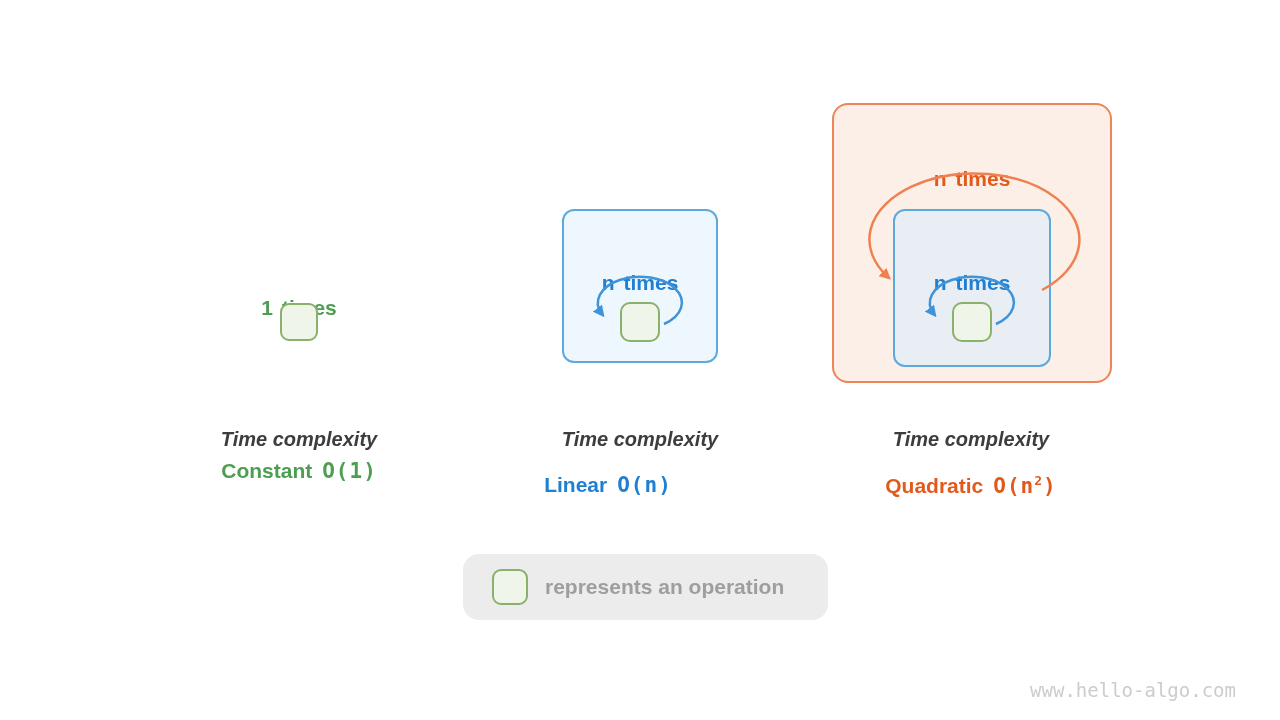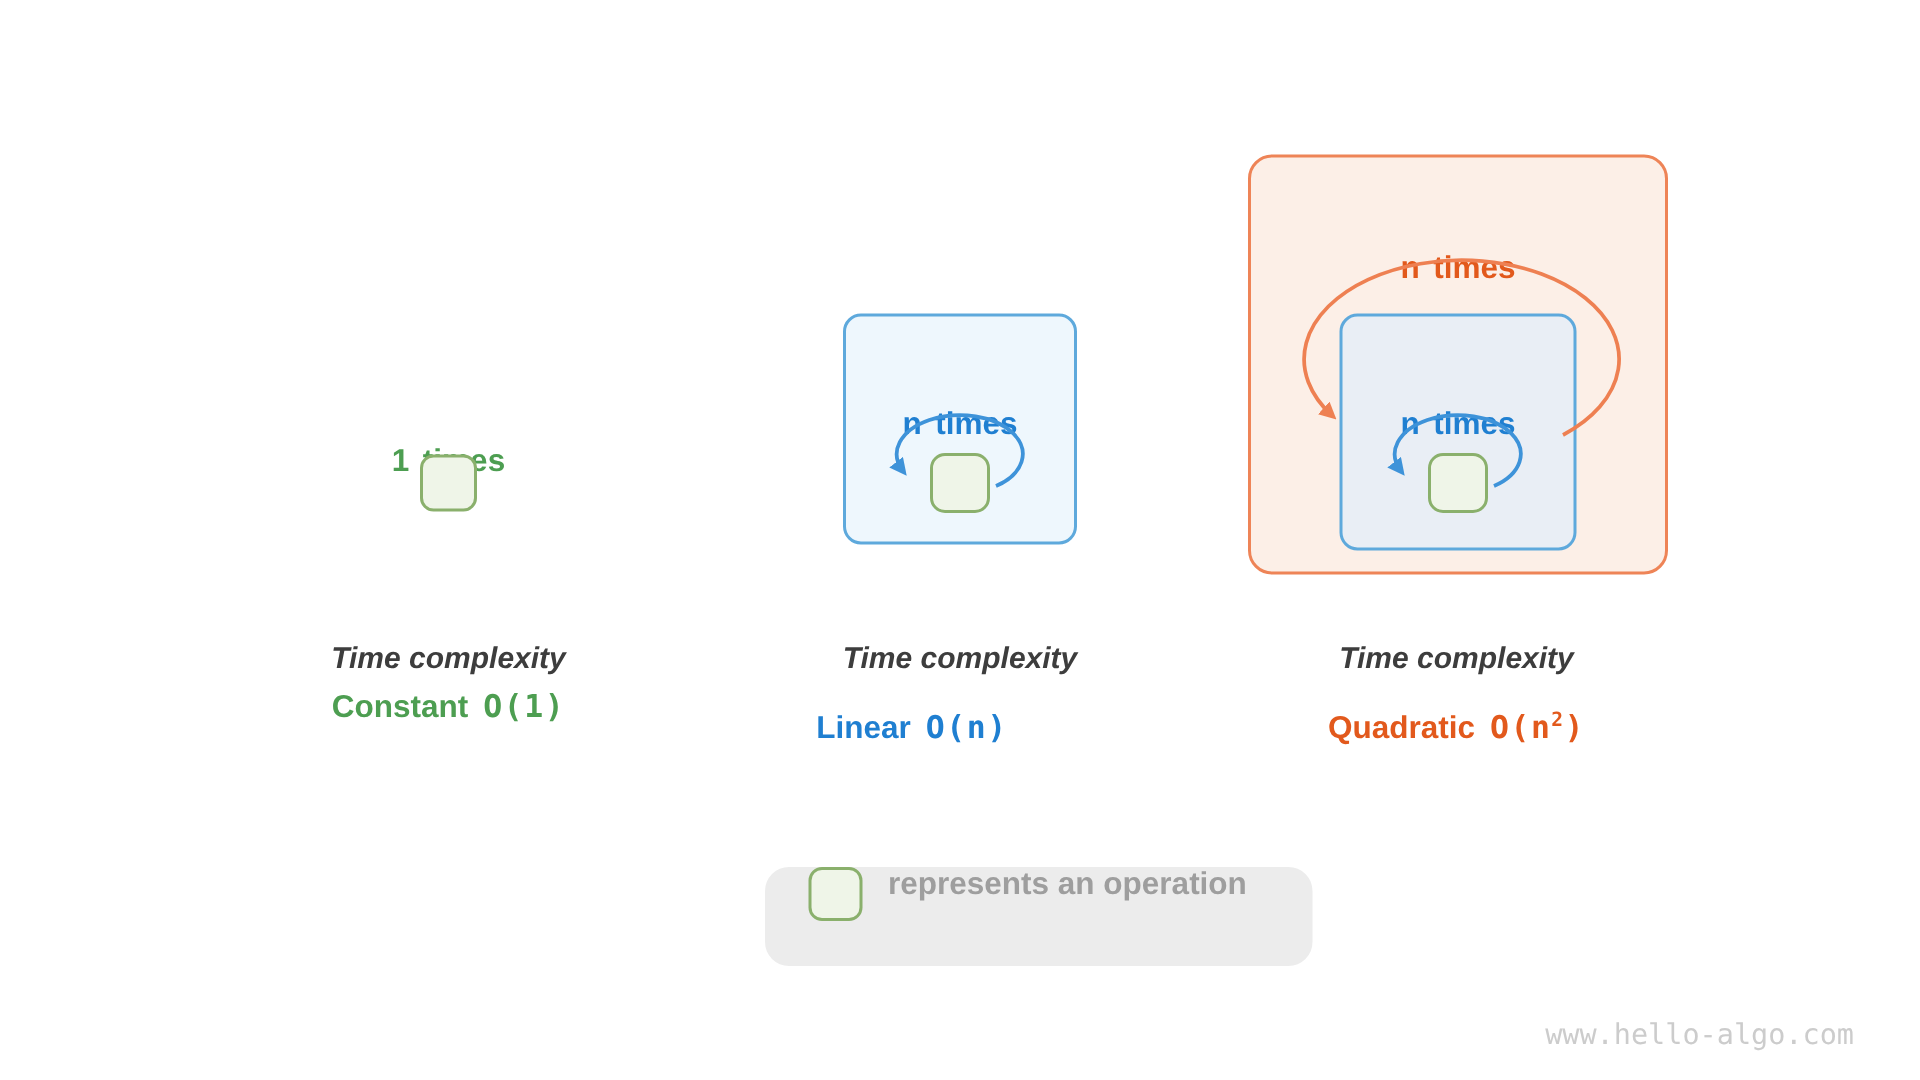--- a/index.html
+++ b/index.html
@@ -44,23 +44,23 @@
   .quad-outer-label { position:absolute; left:50%; top:16px; transform:translateX(-50%); }
   .outer-loop-svg { position:absolute; left:0; top:0; pointer-events:none; }
 
   .tc-title { font-size:20px; font-weight:700; color:var(--dark-text); white-space:nowrap;font-style:italic; }
   .cx-line { display:flex; gap:10px; align-items:baseline; white-space:nowrap; }
   .cx-name { font-size:21px; font-weight:700; }
   .cx-bigo { font-family:"DejaVu Sans Mono","Liberation Mono",monospace; font-size:21px; font-weight:700; letter-spacing:1px; }
   .cx-sup  { font-size:13px; }
 
   .legend {
-    position:absolute; left:463px; top:578px; width:365px; height:66px;
+    position:absolute; left:463px; top:554px; width:365px; height:66px;
     border-radius:16px; background:var(--legend-bg);
-    display:flex; padding-left:29px; gap:17px;margin-left:47px;
+    display:flex; align-items:center; padding-left:29px; gap:17px;
   }
   .legend-square { width:36px; height:36px; }
   .legend-text { font-size:21px; font-weight:700; color:var(--gray-text); white-space:nowrap; }
 
   .watermark {
     position:absolute; right:44px; top:679px; font-size:19px; color:var(--watermark);
     font-family:"DejaVu Sans Mono","Liberation Mono",monospace;
   }
   .defs-svg { position:absolute; width:0; height:0; }
 </style>

